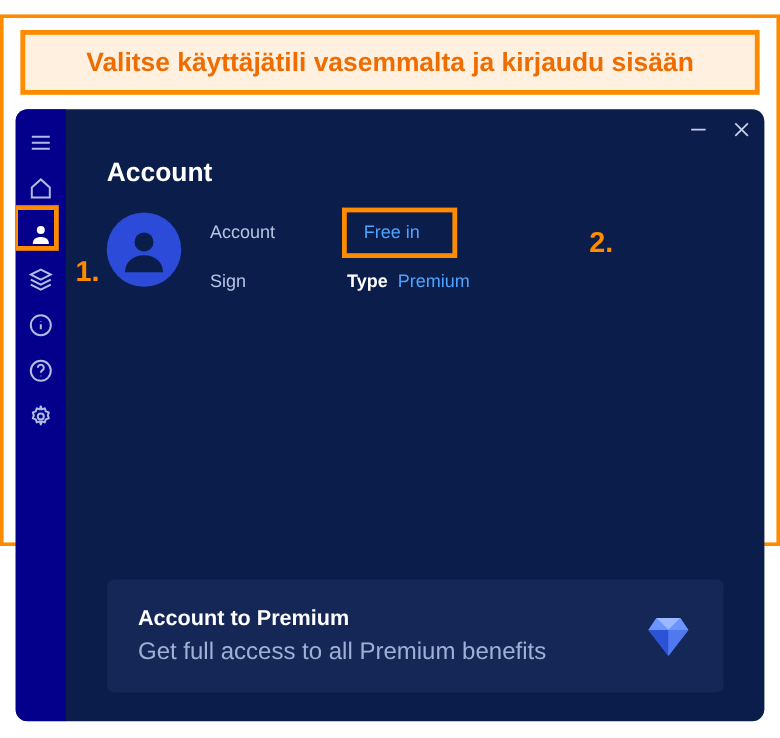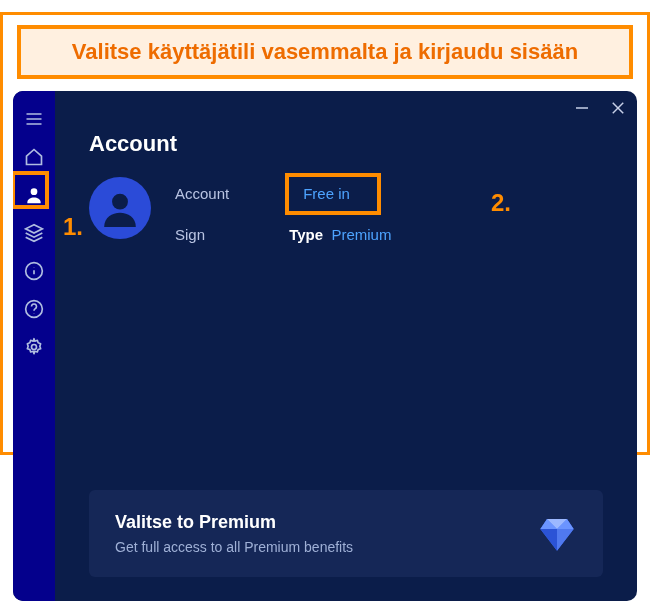--- a/index.html
+++ b/index.html
@@ -125,21 +125,21 @@
   position: absolute;
   left: 34px; right: 34px; bottom: 24px;
   background: #152757;
   border-radius: 6px;
   padding: 22px 26px;
   display: flex;
   align-items: center;
   justify-content: space-between;
 }
 .upgrade-box .ut { font-size: 18px; font-weight: 600; color: #fff; }
-.upgrade-box .us { font-size: 14px; color: #9fb0d6; margin-top: 6px; }
+.upgrade-box .us { font-size: 20px; color: #9fb0d6; margin-top: 6px; }
 .diamond { width: 40px; height: 40px; }
 svg { display: block; }
 </style>
 </head>
 <body>
 
 <div class="outer">
   <div class="banner">Valitse käyttäjätili vasemmalta ja kirjaudu sisään</div>
 
   <div class="app">
@@ -232,21 +232,21 @@
           <div class="val">
             <b>Type</b>&nbsp;&nbsp;<span class="link">Premium</span>
           </div>
         </div>
       </div>
 
       <div class="marker m2">2.</div>
 
       <div class="upgrade-box">
         <div>
-          <div class="ut">Valitse to Premium</div>
+          <div class="ut">Account to Premium</div>
           <div class="us">Get full access to all Premium benefits</div>
         </div>
         <div class="diamond">
           <svg width="40" height="40" viewBox="0 0 24 24">
               <polygon points="6 3 18 3 22 9 12 22 2 9" fill="#3d6df0"></polygon>
               <polygon points="6 3 12 9 2 9" fill="#6b94ff"></polygon>
               <polygon points="18 3 22 9 12 9" fill="#6b94ff"></polygon>
               <polygon points="6 3 18 3 12 9" fill="#9cb8ff"></polygon>
               <polygon points="12 9 12 22 2 9" fill="#2b53d6"></polygon>
               <polygon points="12 9 22 9 12 22" fill="#5079ef"></polygon>

